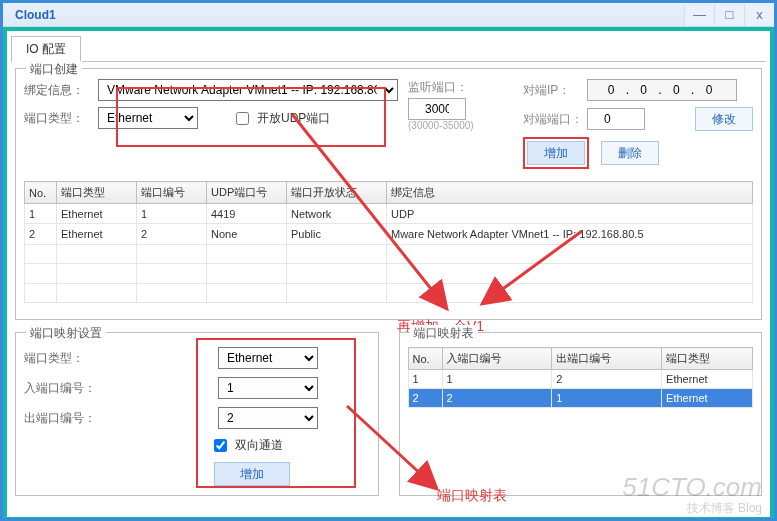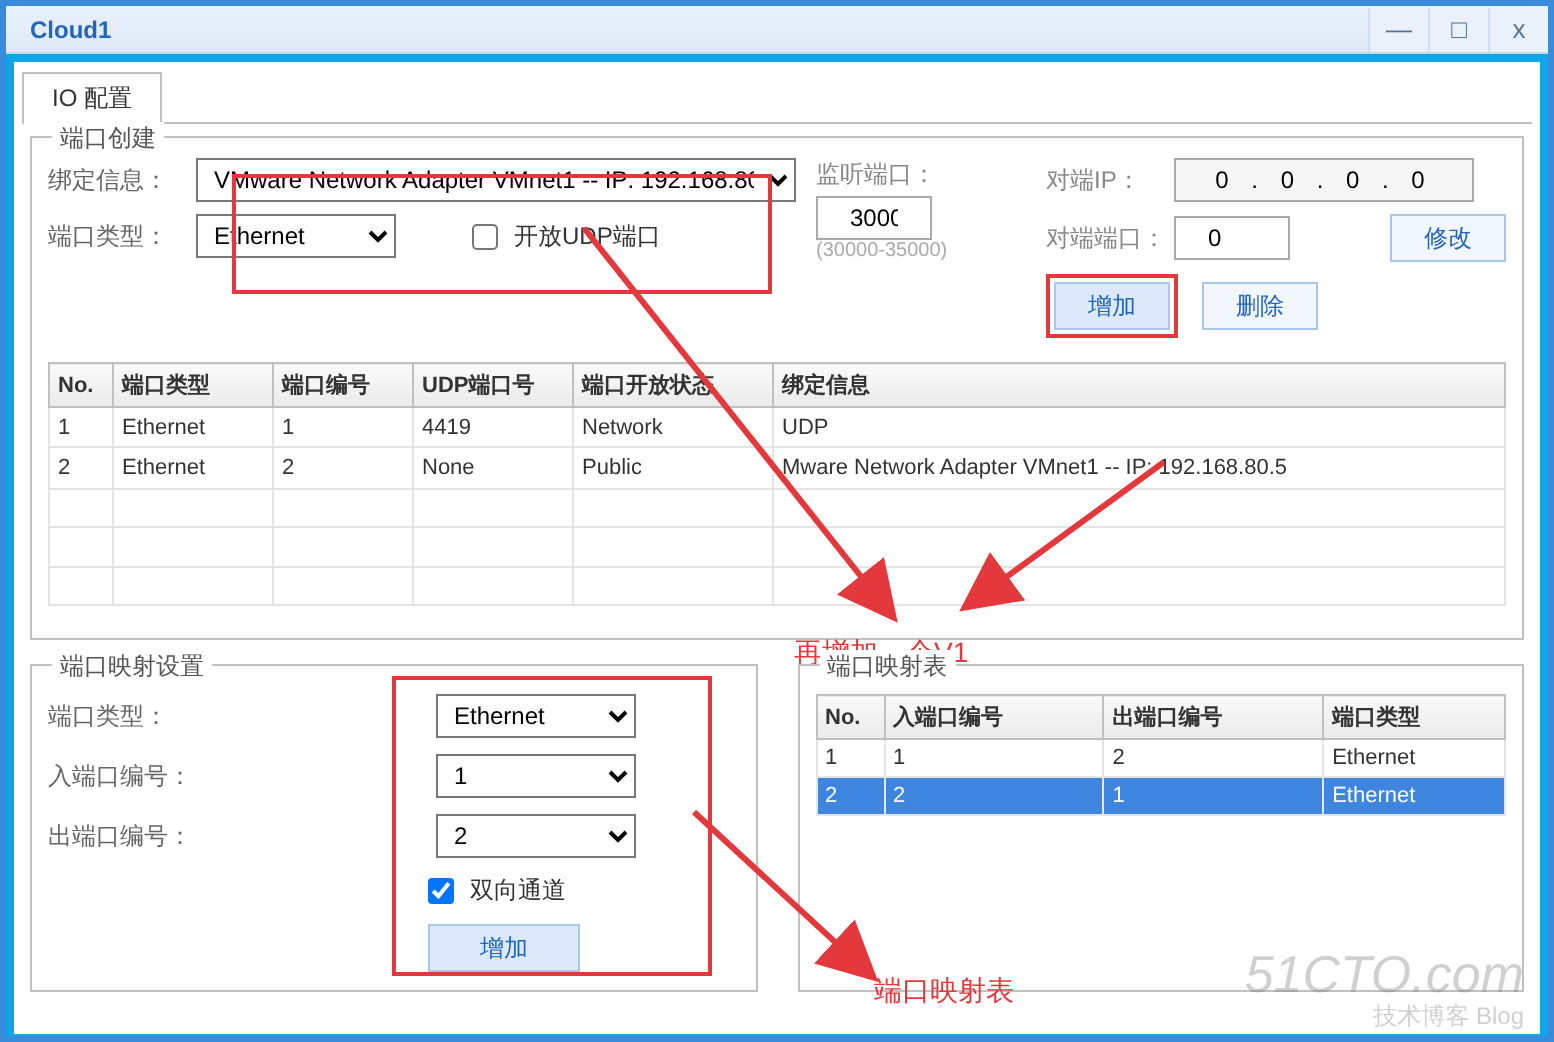--- a/index.html
+++ b/index.html
@@ -1,17 +1,17 @@
 <!DOCTYPE html>
 <html><head>
 <meta charset="utf-8">
 <style>
   * { box-sizing: border-box; margin: 0; padding: 0; }
   body { font-family: "Microsoft YaHei", Tahoma, sans-serif; font-size: 12px; color: #333; background: #fff; }
-  .outer { border: 3px solid #3b8bdc; width: 777px; height: 521px; background: #0ea5e9; position: relative; }
+  .outer { border: 3px solid #3b8bdc; width: 777px; height: 521px; background: #14b8a6; position: relative; }
   .title-bar { height: 24px; background: linear-gradient(#e8f0fa,#dfeaf6); display: flex; align-items: center; justify-content: space-between; border-bottom: 1px solid #c7daed; }
   .title-text { color: #2266bb; font-weight: bold; margin-left: 6px; }
   .title-icon { width: 14px; height: 14px; margin-left: 6px; }
   .win-btns { display: flex; }
   .win-btn { width: 30px; height: 22px; background: #eaf1fa; border-left: 1px solid #cfe0f0; display: flex; align-items: center; justify-content: center; color: #55749a; font-size: 13px; cursor: pointer;}
   .content { background: #fff; margin: 4px; height: 486px; position: relative; padding: 4px; }
   .tab { display: inline-block; border: 1px solid #c0c0c0; border-bottom: none; padding: 4px 14px; background: #fff; position: relative; top: 1px; }
   .tab-row { border-bottom: 1px solid #c0c0c0; margin-bottom: 4px; }
   .group { border: 1px solid #c0c0c0; margin: 6px 4px; padding: 10px 8px 8px 8px; position: relative; }
   .group-title { position: absolute; top: -8px; left: 10px; background: #fff; padding: 0 4px; color: #555; font-size: 12px; }
@@ -24,21 +24,21 @@
   .red-rect-outer { position: absolute; border: 2px solid #e3393c; pointer-events: none; }
   .top-row { display: flex; gap: 10px; align-items: flex-start; }
   .left-form { flex: 0 0 370px; }
   .mid-col { flex: 0 0 105px; color: #888; }
   .right-col { flex: 1; }
   .inp { width: 58px; height: 22px; border: 1px solid #aaa; background: #fff; padding: 0 16px; font-size: 12px; }
   .inp.ip { width: 150px; text-align: center; letter-spacing: 4px; background:#f6f6f6; }
   .btn { width: 58px; height: 24px; border: 1px solid #a8c8ea; background: #f2f7fe; color:#2266bb; cursor: pointer; font-size:12px;}
   .btn.prime { background: #dbe9fb; }
   .table { width: 100%; border: 1px solid #c0c0c0; border-collapse: collapse; font-size: 11px; }
-  .table th { background: linear-gradient(#fafafa,#eaeaea); border: 1px solid #c0c0c0; padding: 3px 4px; font-weight: bold; text-align: left; }
+  .table th { background: linear-gradient(#fafafa,#eaeaea); border: 1px solid #c0c0c0; padding: 3px 4px; font-weight: normal; text-align: left; }
   .table td { border: 1px solid #e5e5e5; padding: 3px 4px; height: 18px; }
   .bottom { display: flex; gap: 12px; }
   .bottom .group { flex: 1; }
   .map-form .row { margin-bottom: 8px; }
   .map-form .label { width: 86px; }
   .map-form .combo { width: 100px; }
   .chk { margin-right: 4px; }
   .hl td { background: #3e85e0; color: #fff; }
   .hint { color: #aaa; font-size: 10px; }
   .annot { position: absolute; color: #e3393c; font-size: 14px; font-weight: normal; }

